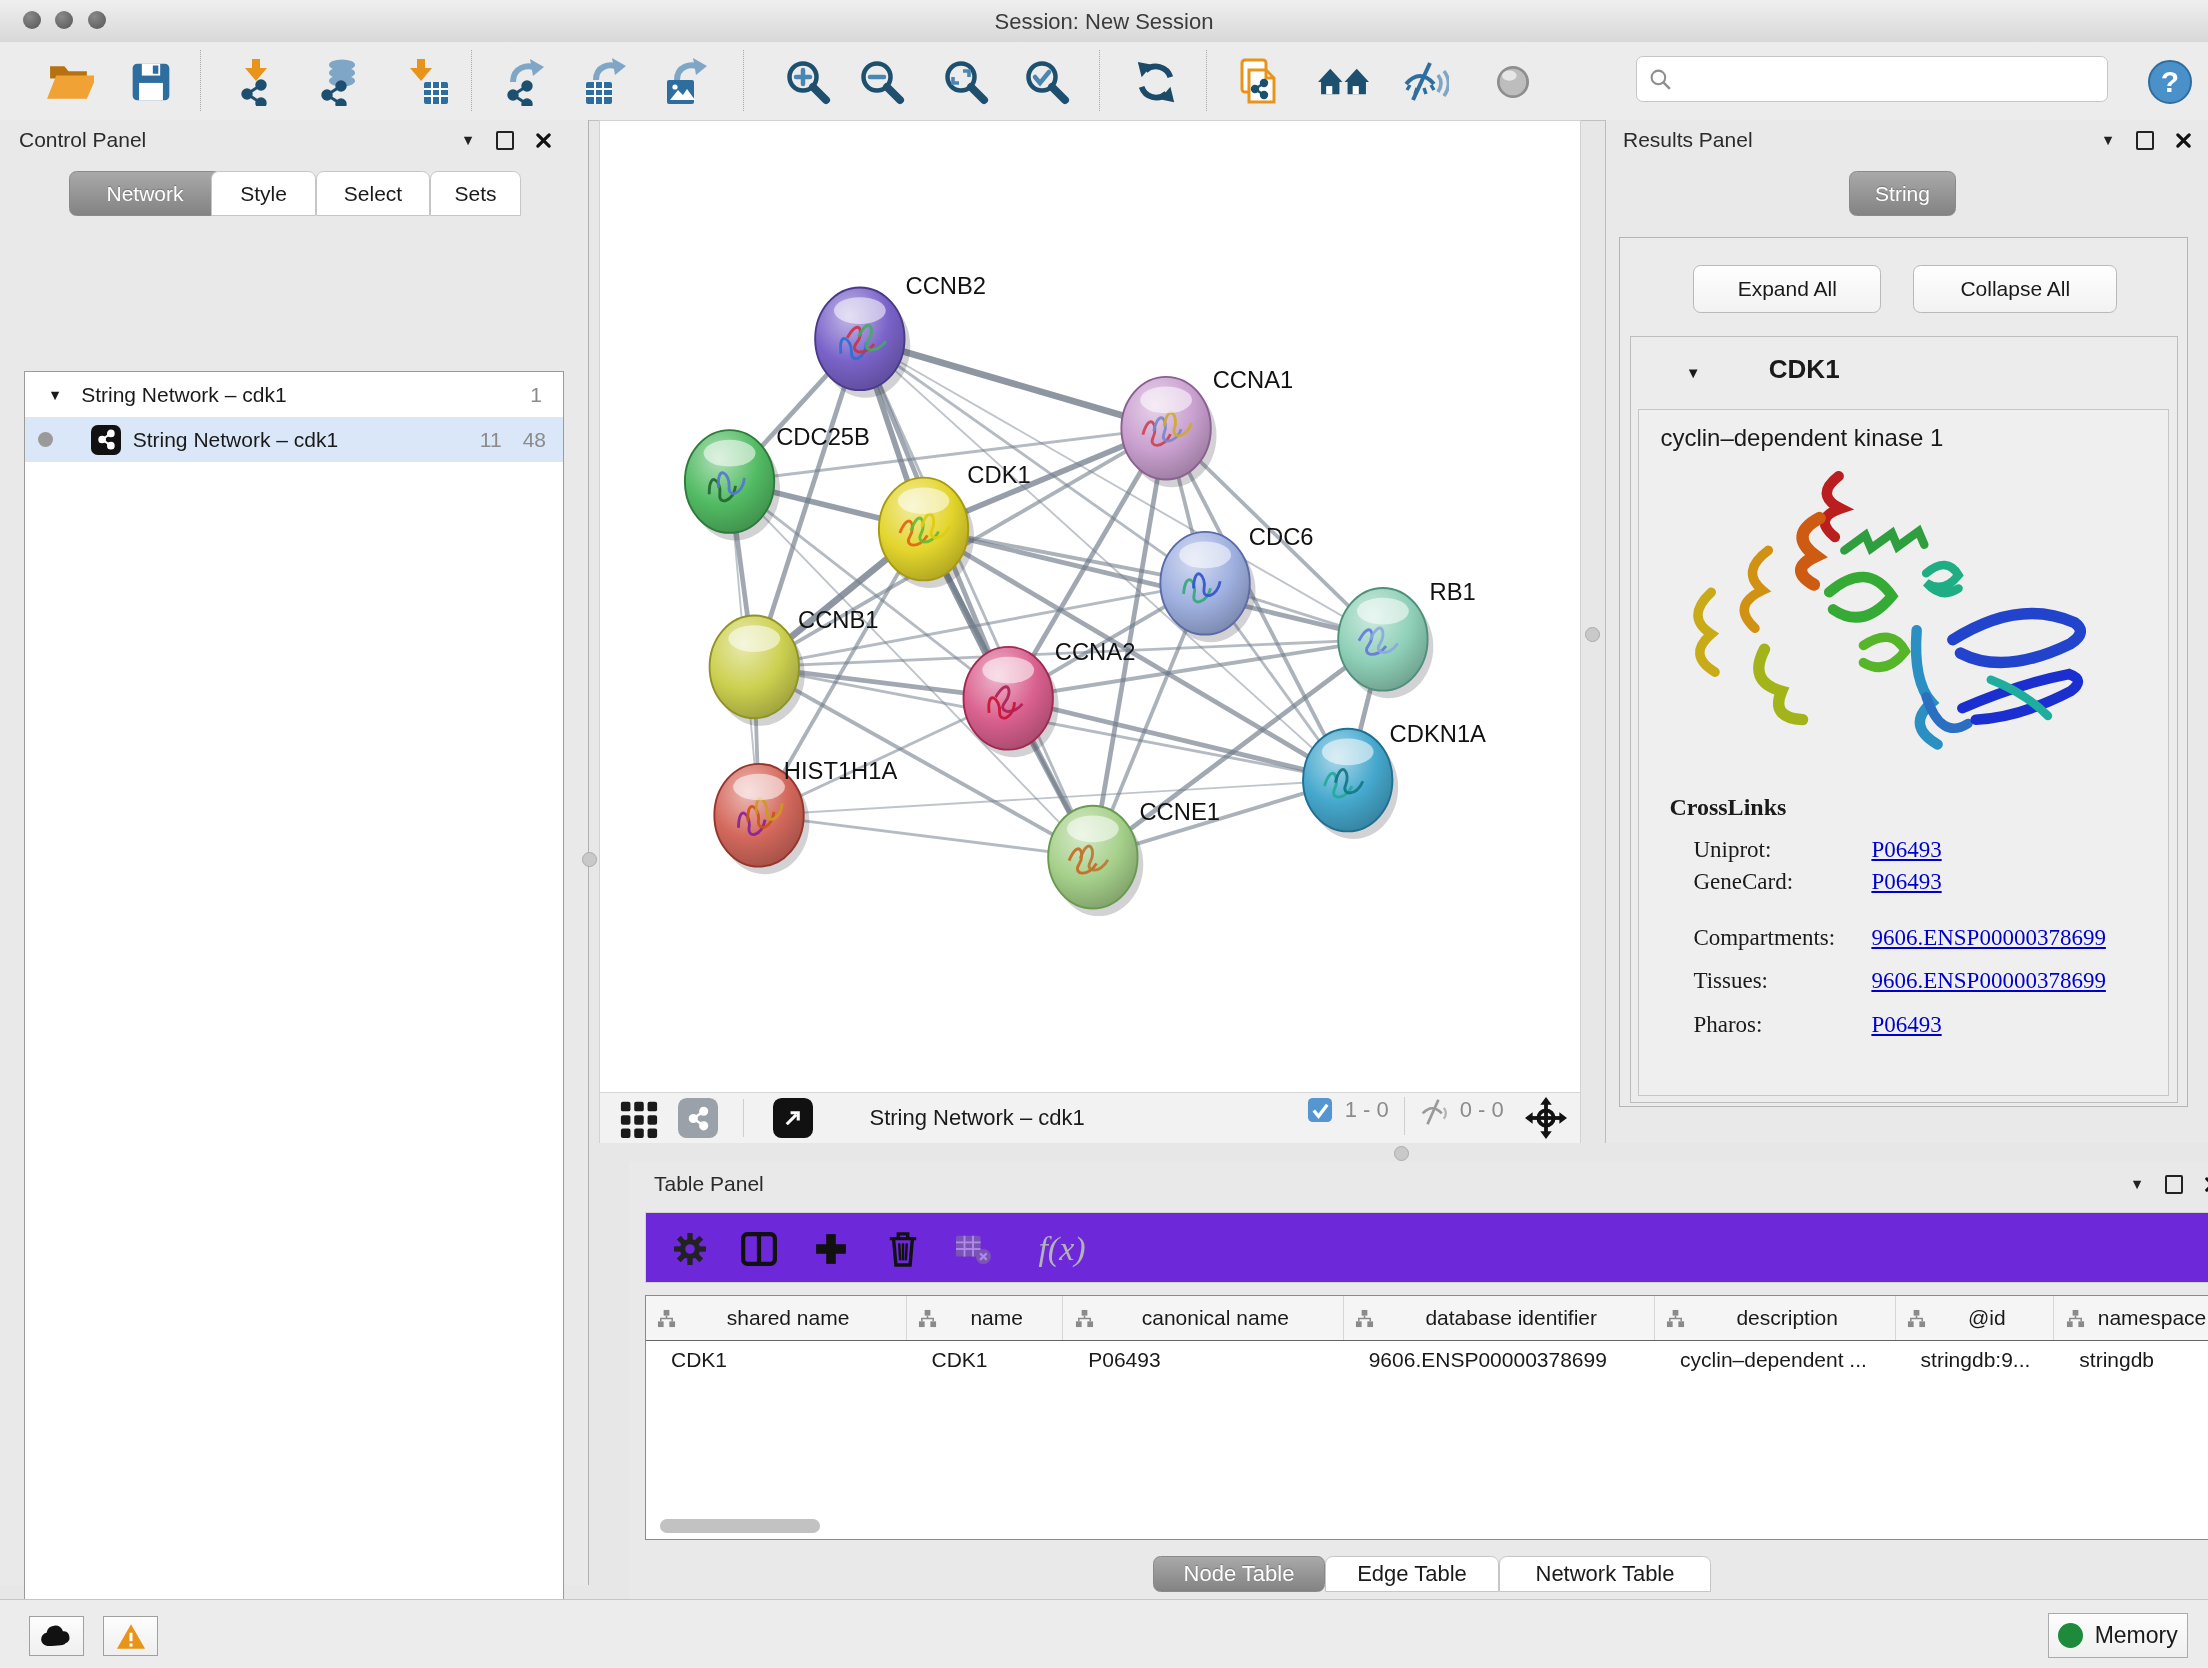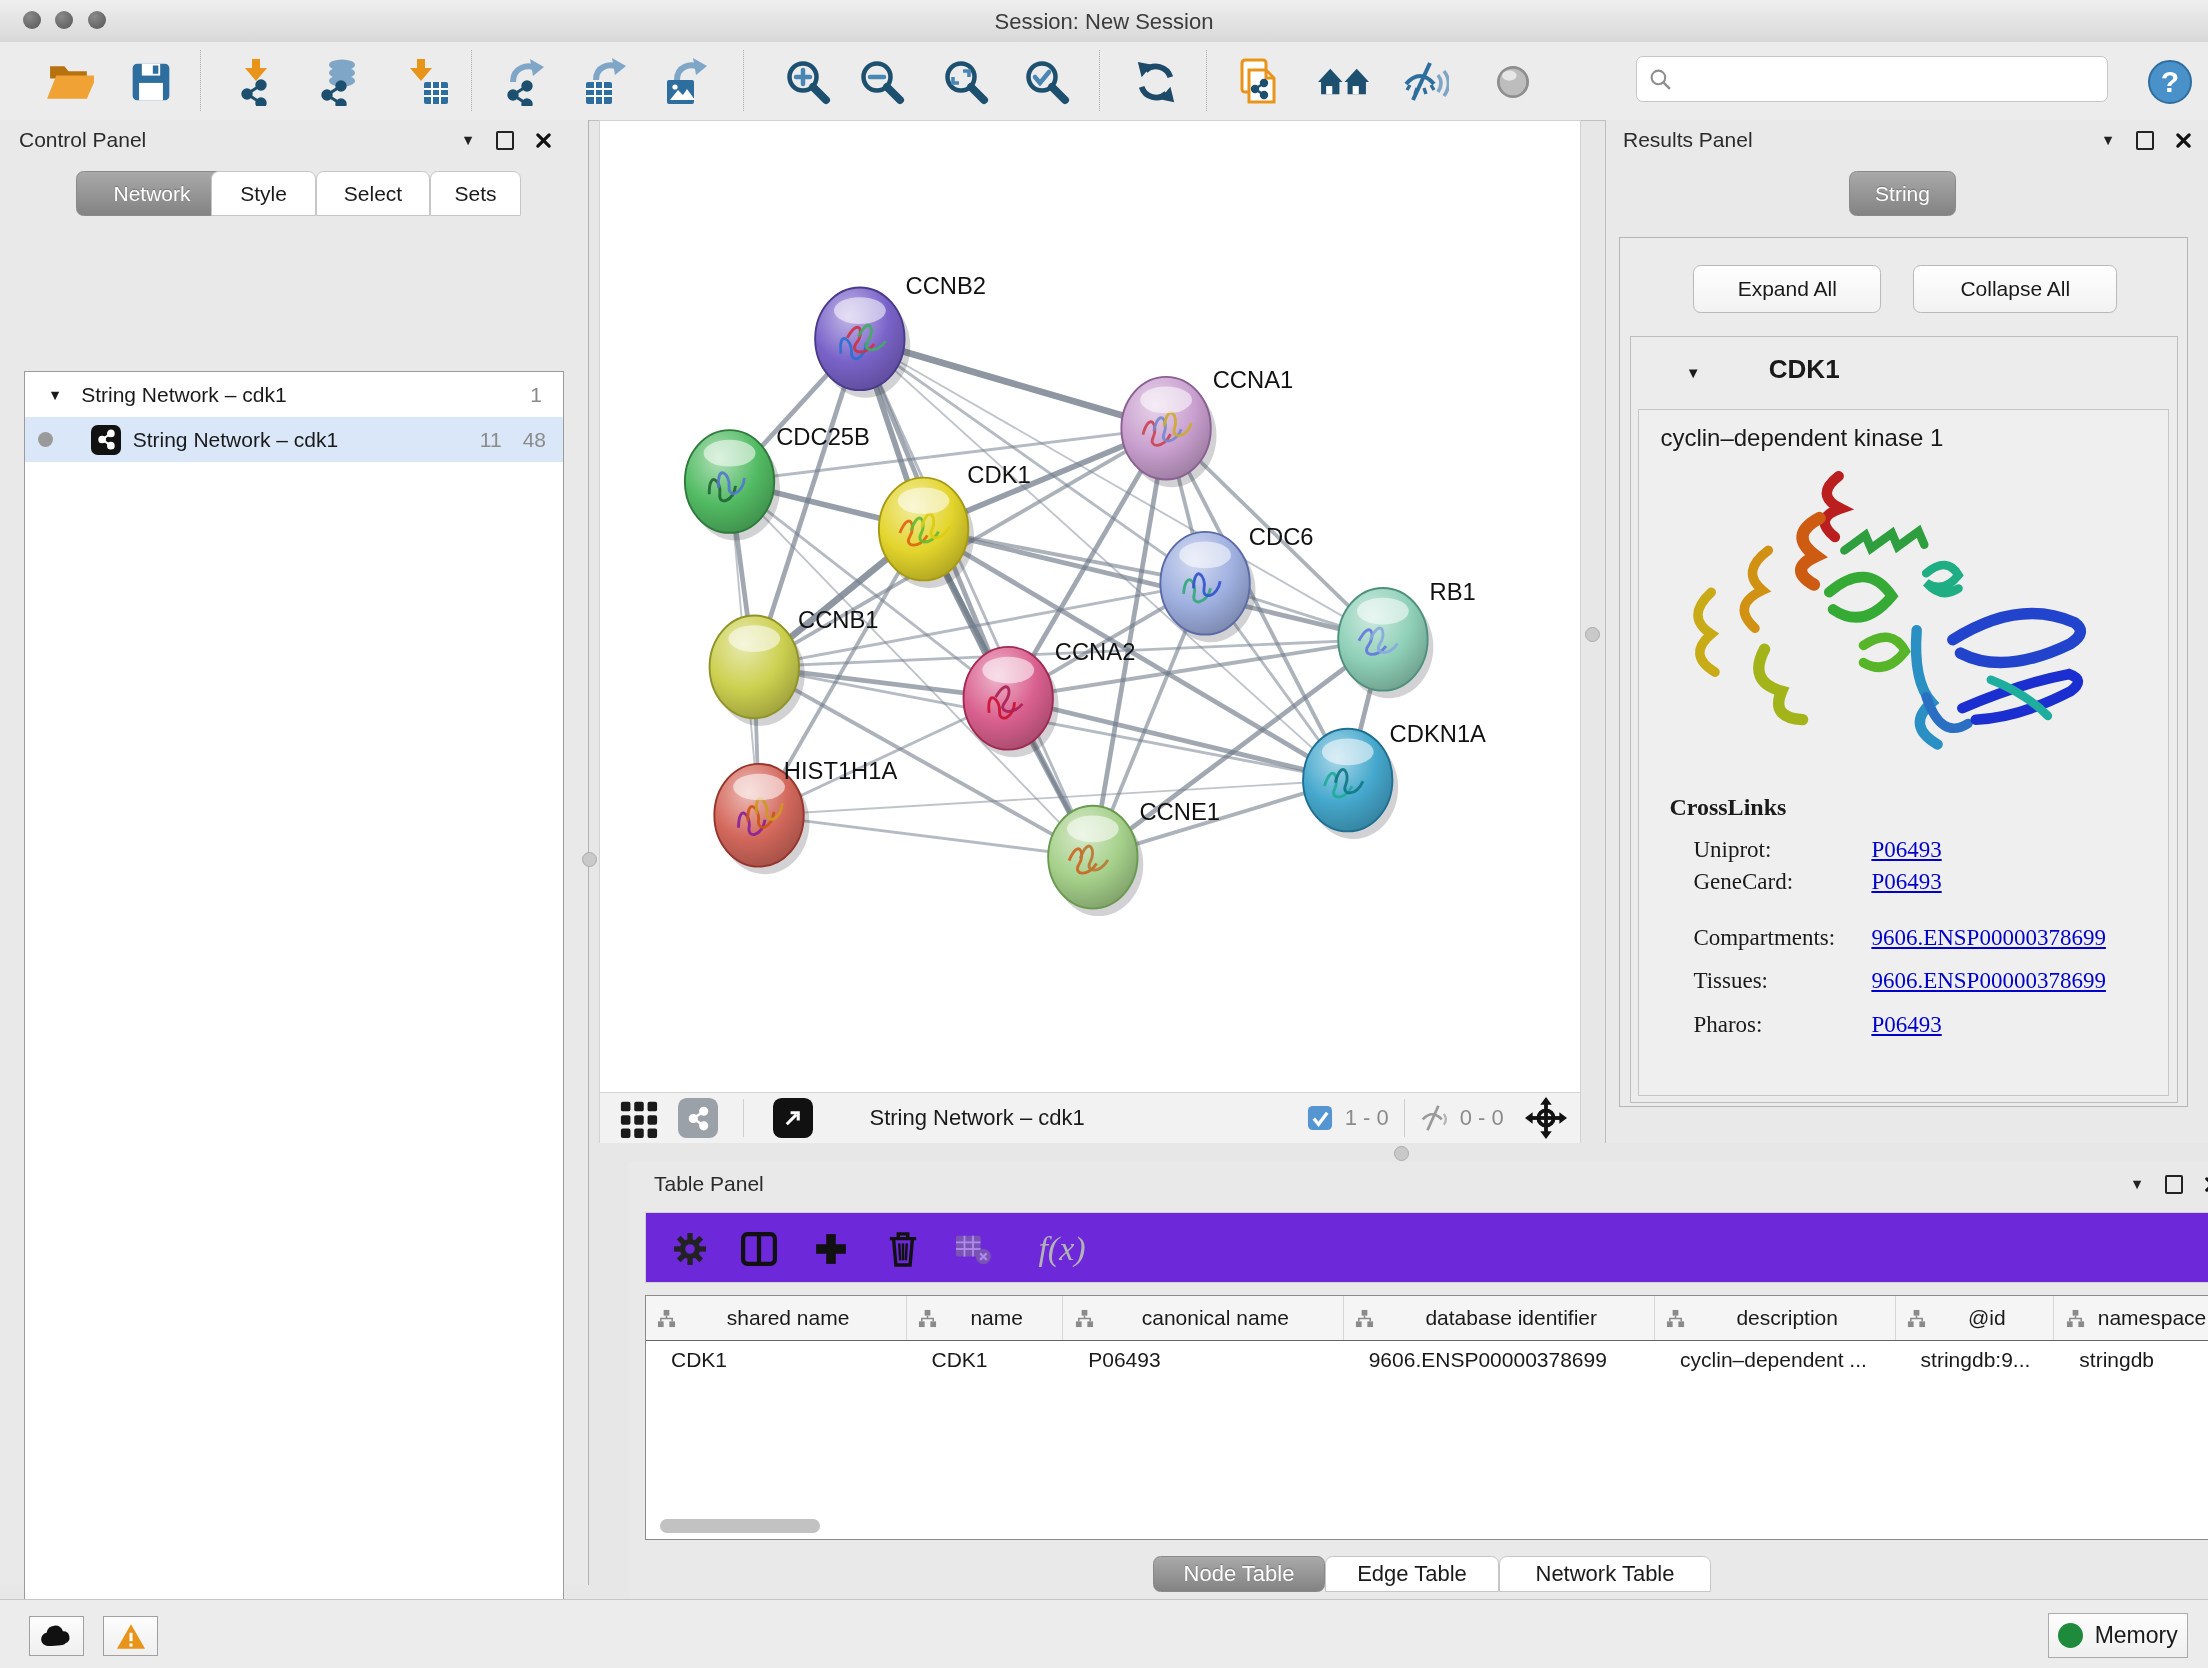--- a/index.html
+++ b/index.html
@@ -268,21 +268,21 @@
   <div class="abs winctl" style="left:461px;top:11.4px">
     <span class="tri">▼</span>
     <span class="sq"></span>
     <svg width="17" height="17" viewBox="0 0 18 18">
         <g stroke="#111" stroke-width="3.4" stroke-linecap="round">
           <line x1="3" y1="3" x2="15" y2="15"></line>
           <line x1="15" y1="3" x2="3" y2="15"></line>
         </g>
       </svg>
   </div>
-  <div class="tab active" style="left:76px;top:51px;width:152px">Network</div>
+  <div class="tab active" style="left:69px;top:51px;width:152px">Network</div>
   <div class="tab" style="left:211px;top:51px;width:105px">Style</div>
   <div class="tab" style="left:316px;top:51px;width:114px">Select</div>
   <div class="tab" style="left:430px;top:51px;width:91px">Sets</div>
 
 
   <div class="abs treebox">
     <div class="trow">
       <span style="margin-left:23px;font-size:14.3px">▼</span>
       <span style="margin-left:19px">String Network – cdk1</span>
       <span class="gray" style="margin-left:auto;margin-right:21px">1</span>
@@ -537,21 +537,21 @@
     <span class="nbsep" style="margin-left:25px"></span>
     <span style="margin-left:28.5px;width:40px;height:40px;border-radius:8.6px;background:#111;display:flex;align-items:center;justify-content:center">
       <svg viewBox="0 0 24 24" width="23" height="23">
           <g stroke="#fff" stroke-width="3.2" fill="none">
             <line x1="6" y1="18" x2="16" y2="8"></line>
             <path d="M10 6 h8 v8"></path>
           </g>
         </svg>
     </span>
     <span style="margin-left:57px;font-size:22px">String Network – cdk1</span>
-    <span style="margin-left:auto;display:flex;align-items:center">
+    <span style="margin-left:auto;display:flex;align-items:flex-start">
       <svg width="26" height="26" viewBox="0 0 27 27">
           <rect x="1" y="1" width="25" height="25" rx="5" fill="#5596d2"></rect>
           <path d="M7 14 l5 6 9-12" stroke="#fff" stroke-width="3.4" fill="none"></path>
         </svg>
       <span class="gray" style="margin-left:11.4px;font-size:22px">1 - 0</span>
       <span class="nbsep" style="margin-left:15px"></span>
       <svg width="34" height="30" viewBox="0 0 48 44" style="margin-left:13.3px">
           <path d="M6 24 Q20 9 34 24" stroke="#9a9a9a" stroke-width="4" fill="none"></path>
           <line x1="29" y1="4" x2="13" y2="40" stroke="#9a9a9a" stroke-width="4"></line>
           <path d="M37 16 q6 8 0 16" stroke="#b4b4b4" stroke-width="3.4" fill="none"></path>

